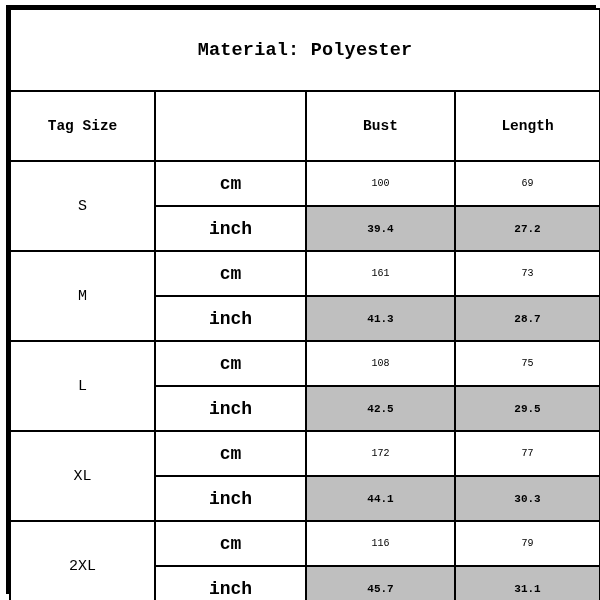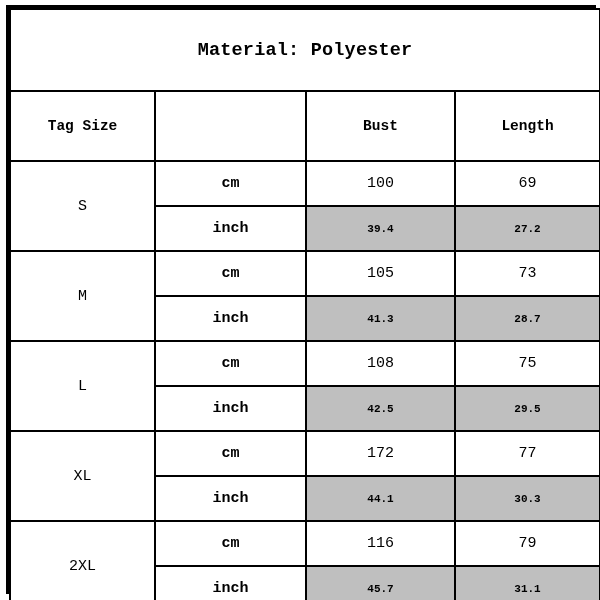--- a/index.html
+++ b/index.html
@@ -62,27 +62,27 @@
     font-weight: bold;
     margin-top: 11px;
   }
 
   .size-cell {
     font-size: 15px;
     font-weight: normal;
   }
 
   .unit-cell {
-    font-size: 15px;
+    font-size: 18px;
     font-weight: bold;
     height: 43px;
   }
 
   .val-cm {
-    font-size: 15px;
+    font-size: 10px;
     font-weight: normal;
   }
 
   .val-inch {
     font-size: 11px;
     font-weight: bold;
   }
 
   .shaded {
     background: #bfbfbf !important;
@@ -122,21 +122,21 @@
       </tr>
       <tr>
         <td class="unit-cell">inch</td>
         <td class="val-inch shaded">39.4</td>
         <td class="val-inch shaded">27.2</td>
       </tr>
 
       <tr>
         <td class="size-cell" rowspan="2">M</td>
         <td class="unit-cell">cm</td>
-        <td class="val-cm">105</td>
+        <td class="val-cm">161</td>
         <td class="val-cm">73</td>
       </tr>
       <tr>
         <td class="unit-cell">inch</td>
         <td class="val-inch shaded">41.3</td>
         <td class="val-inch shaded">28.7</td>
       </tr>
 
       <tr>
         <td class="size-cell" rowspan="2">L</td>

